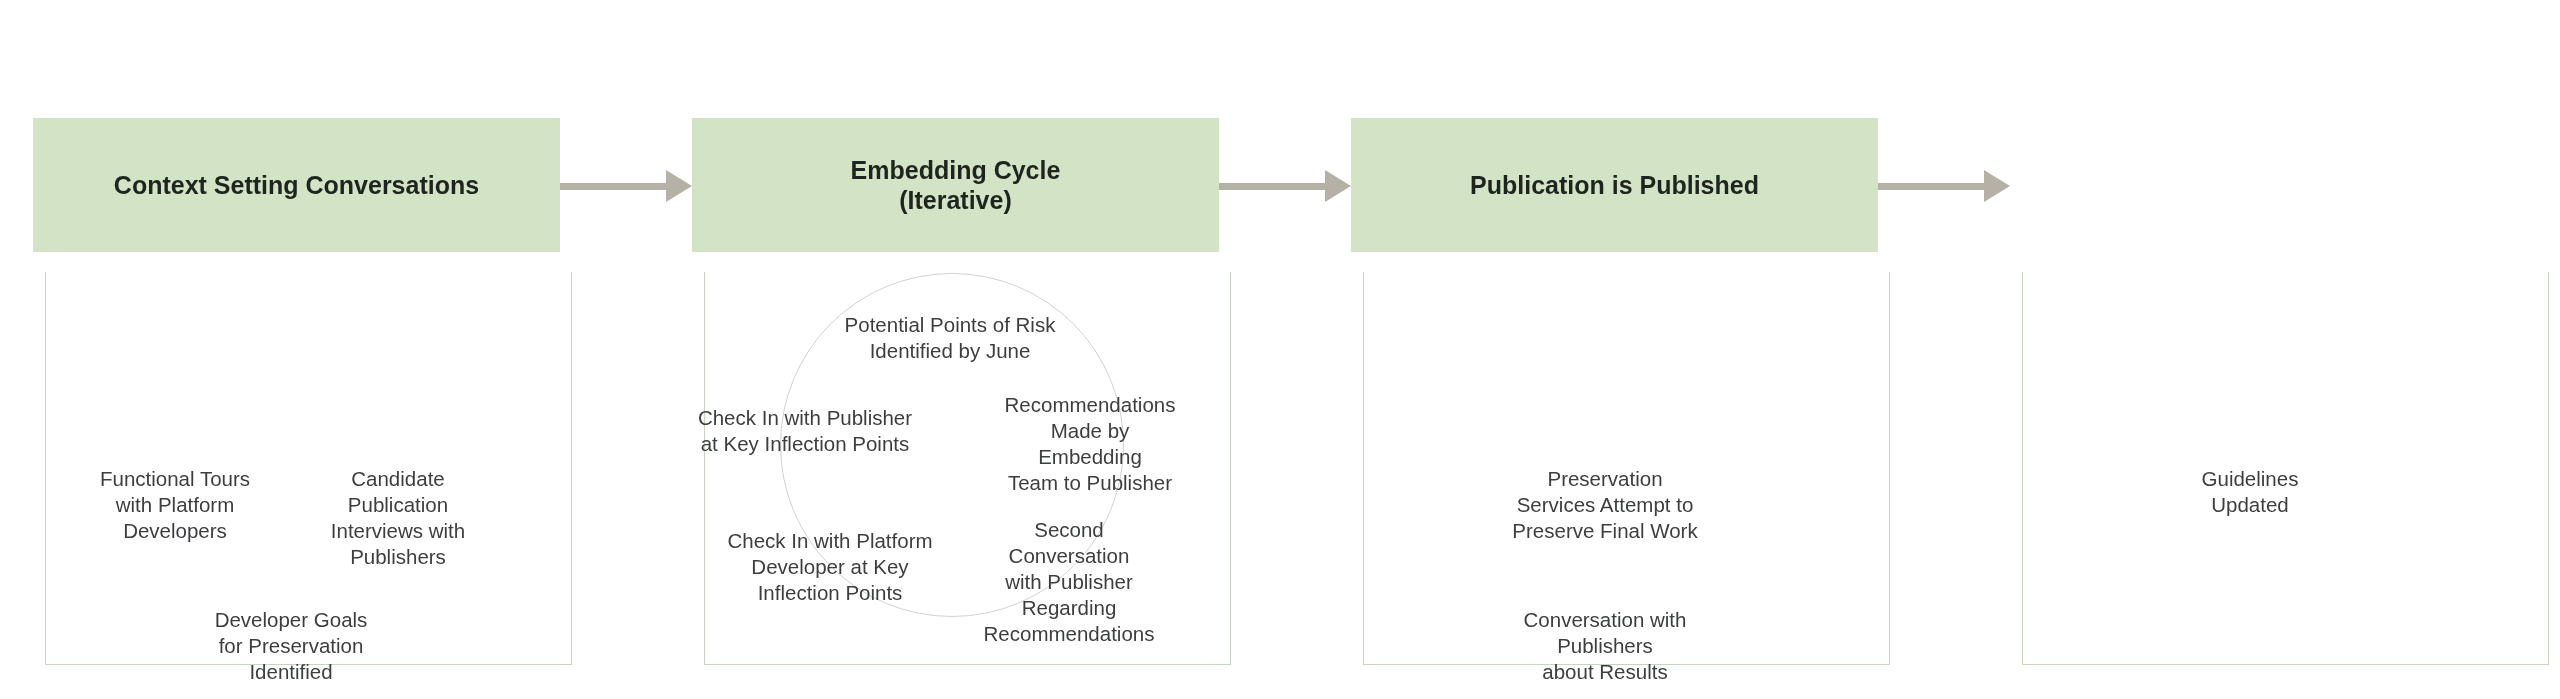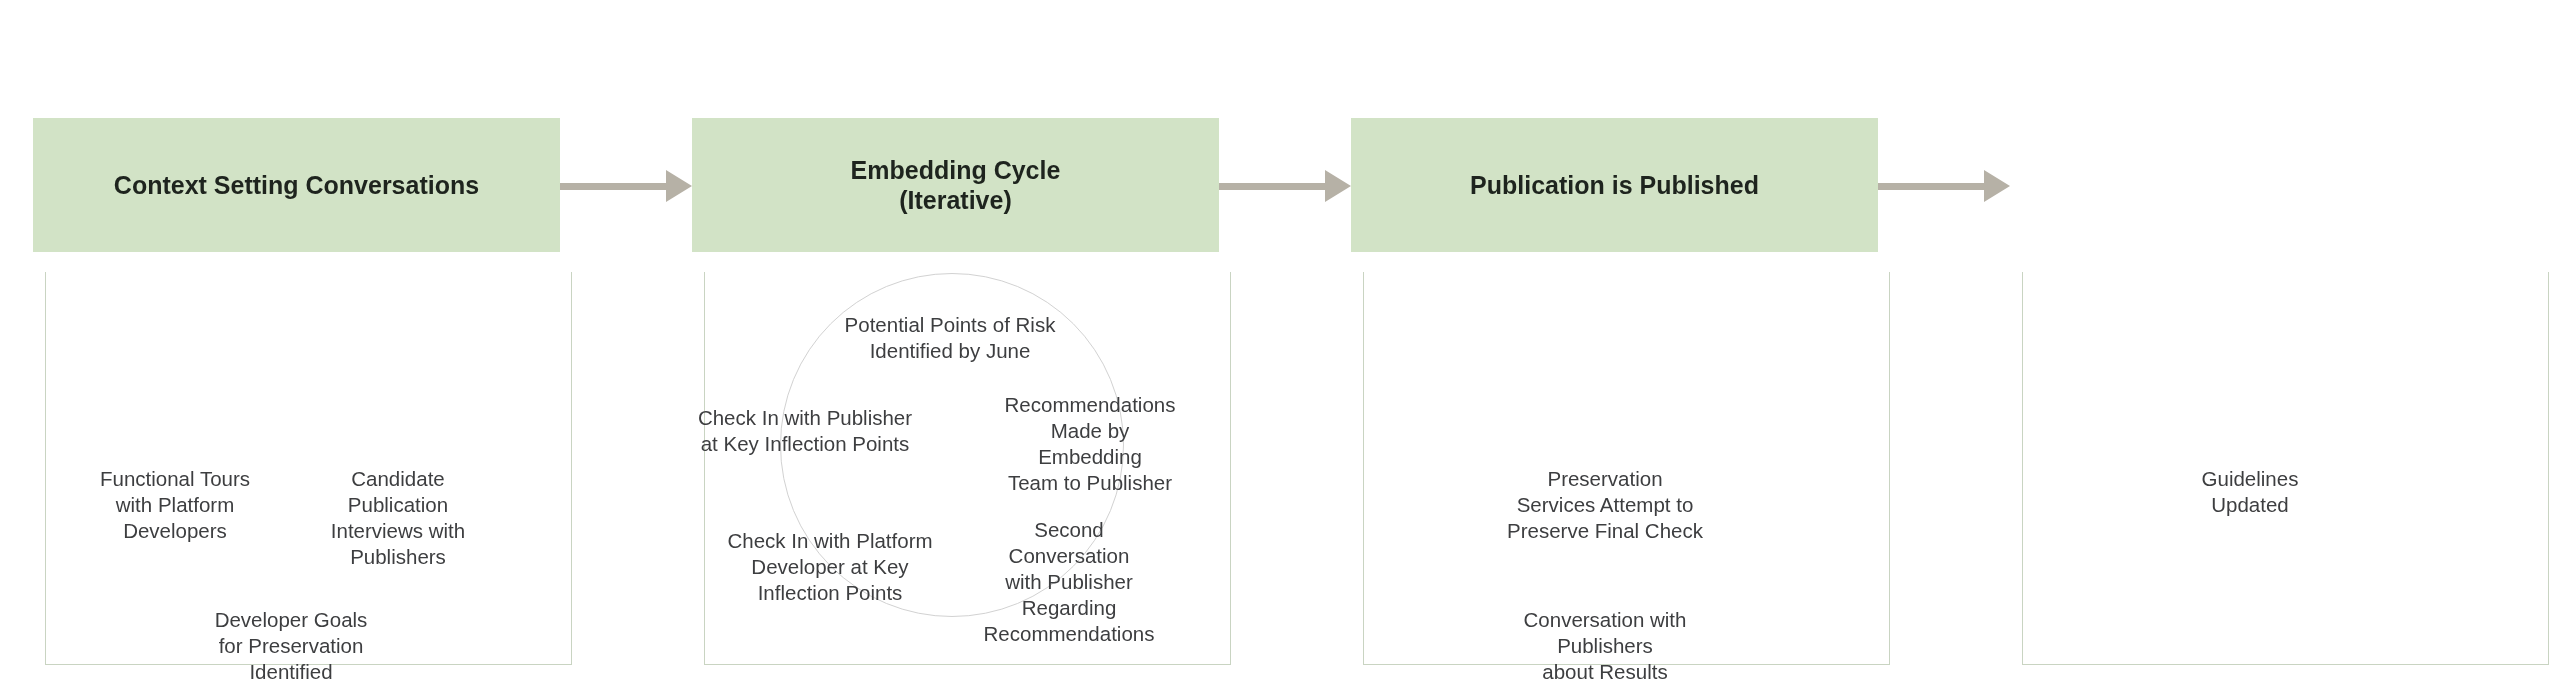--- a/index.html
+++ b/index.html
@@ -178,21 +178,21 @@
   <div class="flow-arrow arrow2">
     <div class="line"></div>
     <div class="head"></div>
   </div>
 
   <div class="stage col3">
     <div class="header">Publication is Published</div>
     <div class="body">
       <div class="item c3-i1">Preservation
 Services Attempt to
-Preserve Final Check</div>
+Preserve Final Work</div>
       <div class="item c3-i2">Conversation with
 Publishers
 about Results</div>
     </div>
   </div>
 
   <div class="flow-arrow arrow3">
     <div class="line"></div>
     <div class="head"></div>
   </div>

